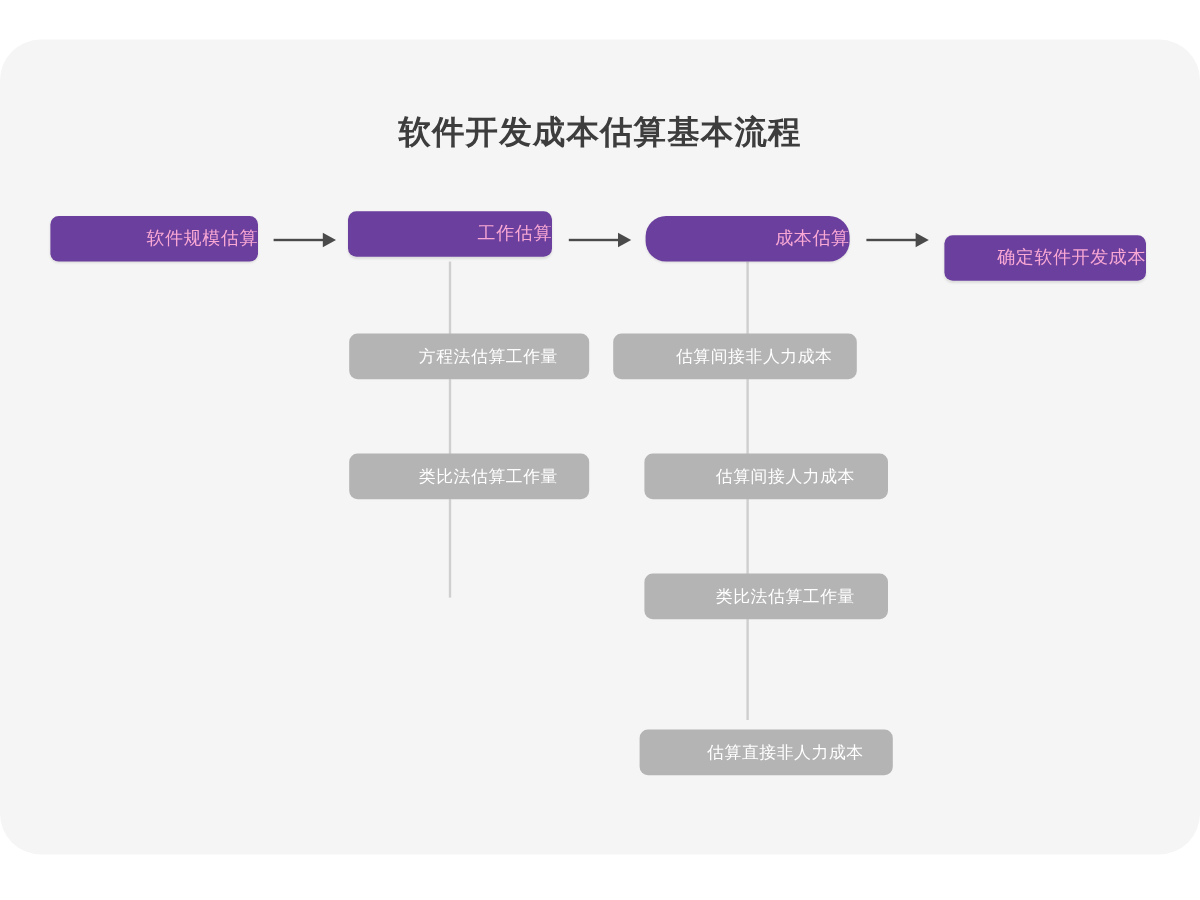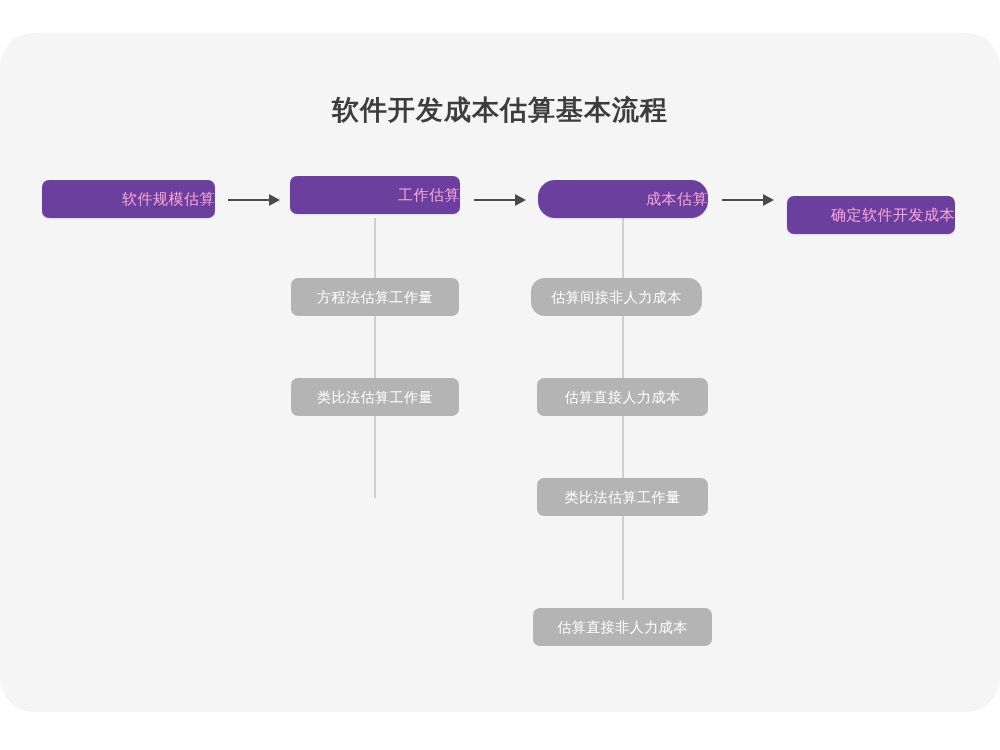--- a/index.html
+++ b/index.html
@@ -70,26 +70,27 @@
     position: absolute;
     height: 38px;
     line-height: 38px;
     background: #b4b4b4;
     border-radius: 7px;
     color: #ffffff;
     font-size: 14px;
     text-align: center;
     letter-spacing: 0.5px;
     white-space: nowrap;
+    padding-left: 32px;
   }
   .sA1 { left: 291px; top: 278px; width: 168px; }
   .sA2 { left: 291px; top: 378px; width: 168px; }
   .sA3 { left: 291px; top: 478px; width: 168px; }
 
-  .sB1 { left: 531px; top: 278px; width: 171px; border-radius: 14px; }
+  .sB1 { left: 511px; top: 278px; width: 171px; }
   .sB2 { left: 537px; top: 378px; width: 171px; }
   .sB3 { left: 537px; top: 478px; width: 171px; }
   .sB4 { left: 533px; top: 580px; width: 179px; margin-top: 28px; }
 
   
   .arrow {
     position: absolute;
     top: 199px;
     width: 52px;
     height: 2px;
@@ -152,17 +153,17 @@
 
   <div class="node-primary p1">软件规模估算</div>
   <div class="node-primary p2">工作估算</div>
   <div class="node-primary p3">成本估算</div>
   <div class="node-primary p4">确定软件开发成本</div>
 
   <div class="node-secondary sA1">方程法估算工作量</div>
   <div class="node-secondary sA2">类比法估算工作量</div>
 
   <div class="node-secondary sB1">估算间接非人力成本</div>
-  <div class="node-secondary sB2">估算直接人力成本</div>
+  <div class="node-secondary sB2">估算间接人力成本</div>
   <div class="node-secondary sB3">类比法估算工作量</div>
   <div class="node-secondary sB4">估算直接非人力成本</div>
 
 </div>
 
 </body></html>

